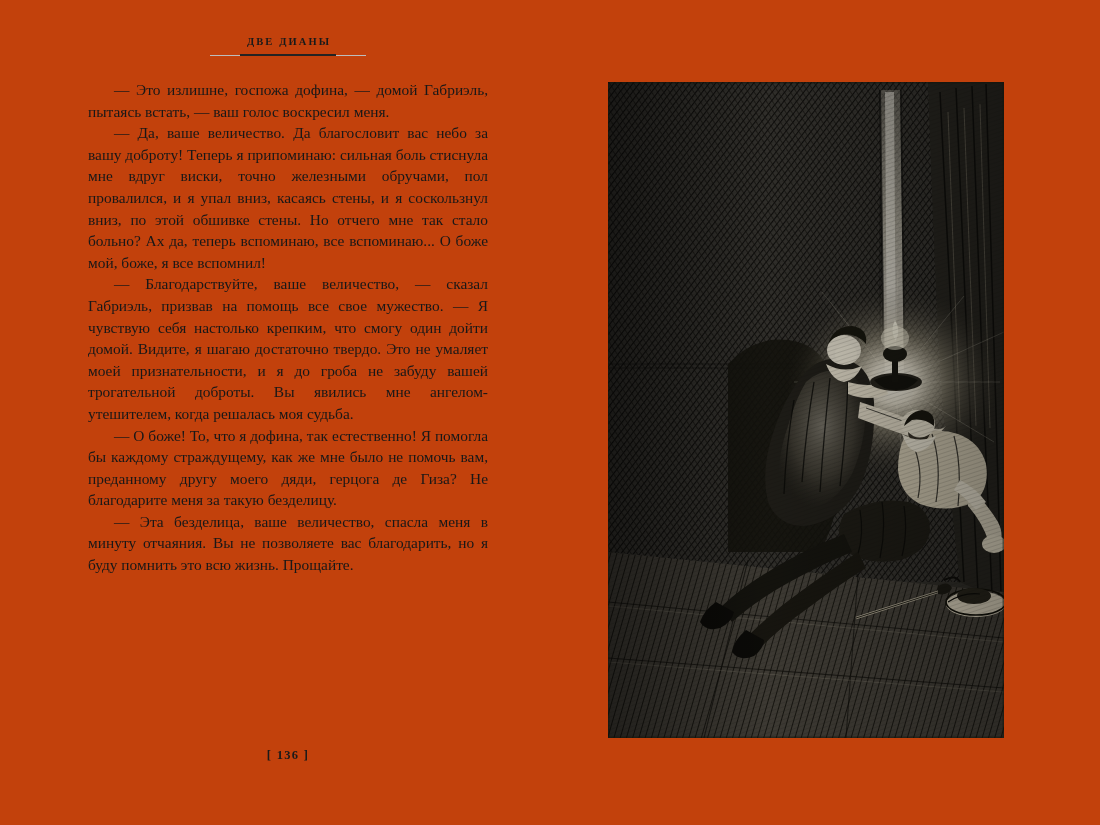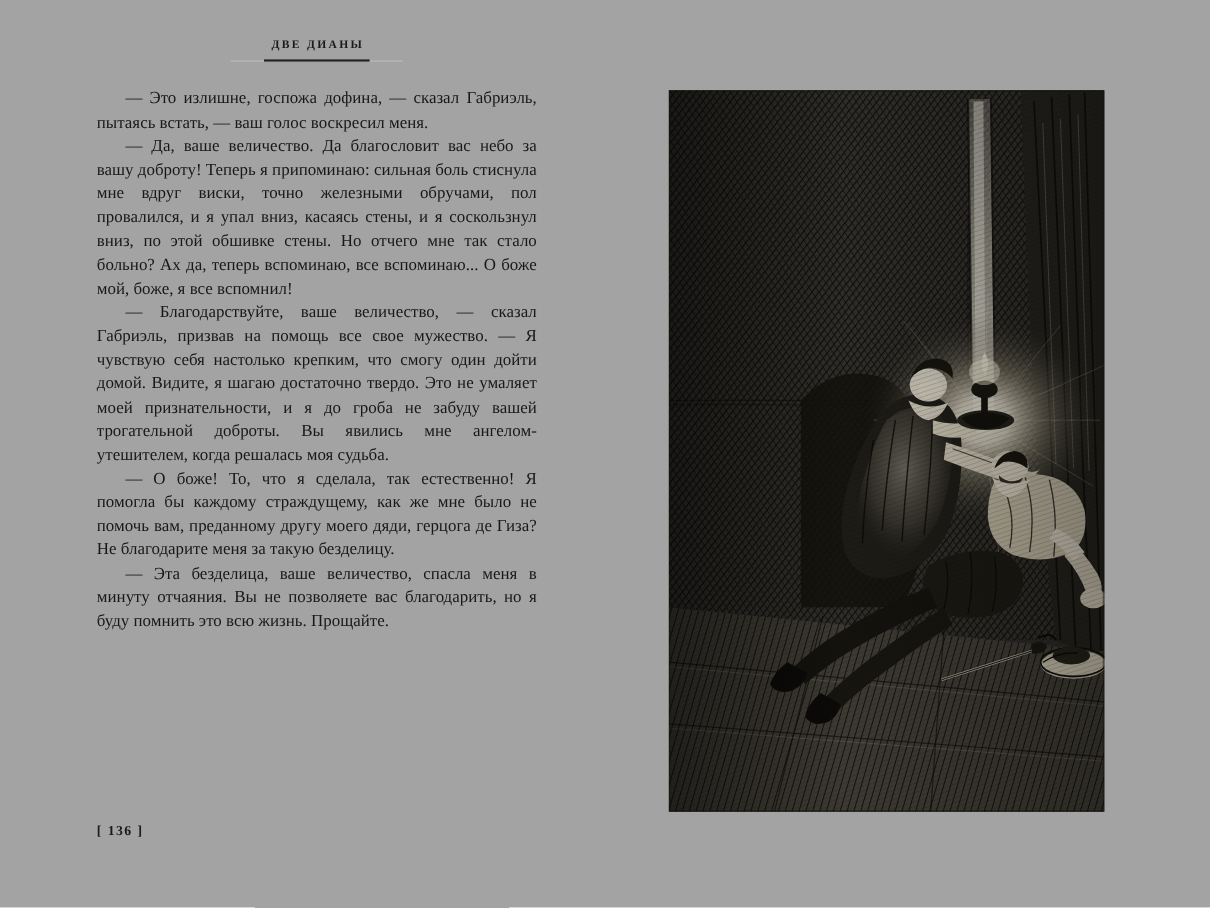--- a/index.html
+++ b/index.html
@@ -5,21 +5,21 @@
 <style>
   html, body {
     margin: 0;
     padding: 0;
     background: #ffffff;
   }
   .page {
     position: relative;
     width: 1100px;
     height: 825px;
-    background: #a3a3a3;
+    background: #c2410c;
     overflow: hidden;
     font-family: "Liberation Serif", "DejaVu Serif", serif;
   }
 
   
   .verso {
     position: absolute;
     left: 88px;
     top: 36px;
     width: 400px;
@@ -69,20 +69,21 @@
   .body-text p {
     margin: 0;
     text-indent: 26px;
   }
 
   .folio {
     position: absolute;
     left: 0;
     width: 400px;
     top: 712px;
+    text-align: center;
     font-size: 12.5px;
     font-weight: bold;
     letter-spacing: 1.3px;
     color: #1a1a1a;
   }
 
   
   .recto {
     position: absolute;
     left: 608px;
@@ -107,24 +108,24 @@
   <div class="verso">
 
     <div class="running-head">ДВЕ ДИАНЫ</div>
 
     <div class="head-rule">
       <div class="thin"></div>
       <div class="thick"></div>
     </div>
 
     <div class="body-text">
-      <p>— Это излишне, госпожа дофина, — сказал Габриэль, пытаясь встать, — ваш голос воскресил меня.</p>
+      <p>— Это излишне, госпожа дофина, — домой Габриэль, пытаясь встать, — ваш голос воскресил меня.</p>
       <p>— Да, ваше величество. Да благословит вас небо за вашу доброту! Теперь я припоминаю: сильная боль стиснула мне вдруг виски, точно железными обручами, пол провалился, и я упал вниз, касаясь стены, и я соскользнул вниз, по этой обшивке стены. Но отчего мне так стало больно? Ах да, теперь вспоминаю, все вспоминаю... О боже мой, боже, я все вспомнил!</p>
       <p>— Благодарствуйте, ваше величество, — сказал Габриэль, призвав на помощь все свое мужество. — Я чувствую себя настолько крепким, что смогу один дойти домой. Видите, я шагаю достаточно твердо. Это не умаляет моей признательности, и я до гроба не забуду вашей трогательной доброты. Вы явились мне ангелом-утешителем, когда решалась моя судьба.</p>
-      <p>— О боже! То, что я сделала, так естественно! Я помогла бы каждому страждущему, как же мне было не помочь вам, преданному другу моего дяди, герцога де Гиза? Не благодарите меня за такую безделицу.</p>
+      <p>— О боже! То, что я дофина, так естественно! Я помогла бы каждому страждущему, как же мне было не помочь вам, преданному другу моего дяди, герцога де Гиза? Не благодарите меня за такую безделицу.</p>
       <p>— Эта безделица, ваше величество, спасла меня в минуту отчаяния. Вы не позволяете вас благодарить, но я буду помнить это всю жизнь. Прощайте.</p>
 
     </div>
 
     <div class="folio">[ 136 ]</div>
   </div>
 
   <div class="recto">
     <div class="plate">
       <svg viewBox="0 0 396 656" preserveAspectRatio="none">

